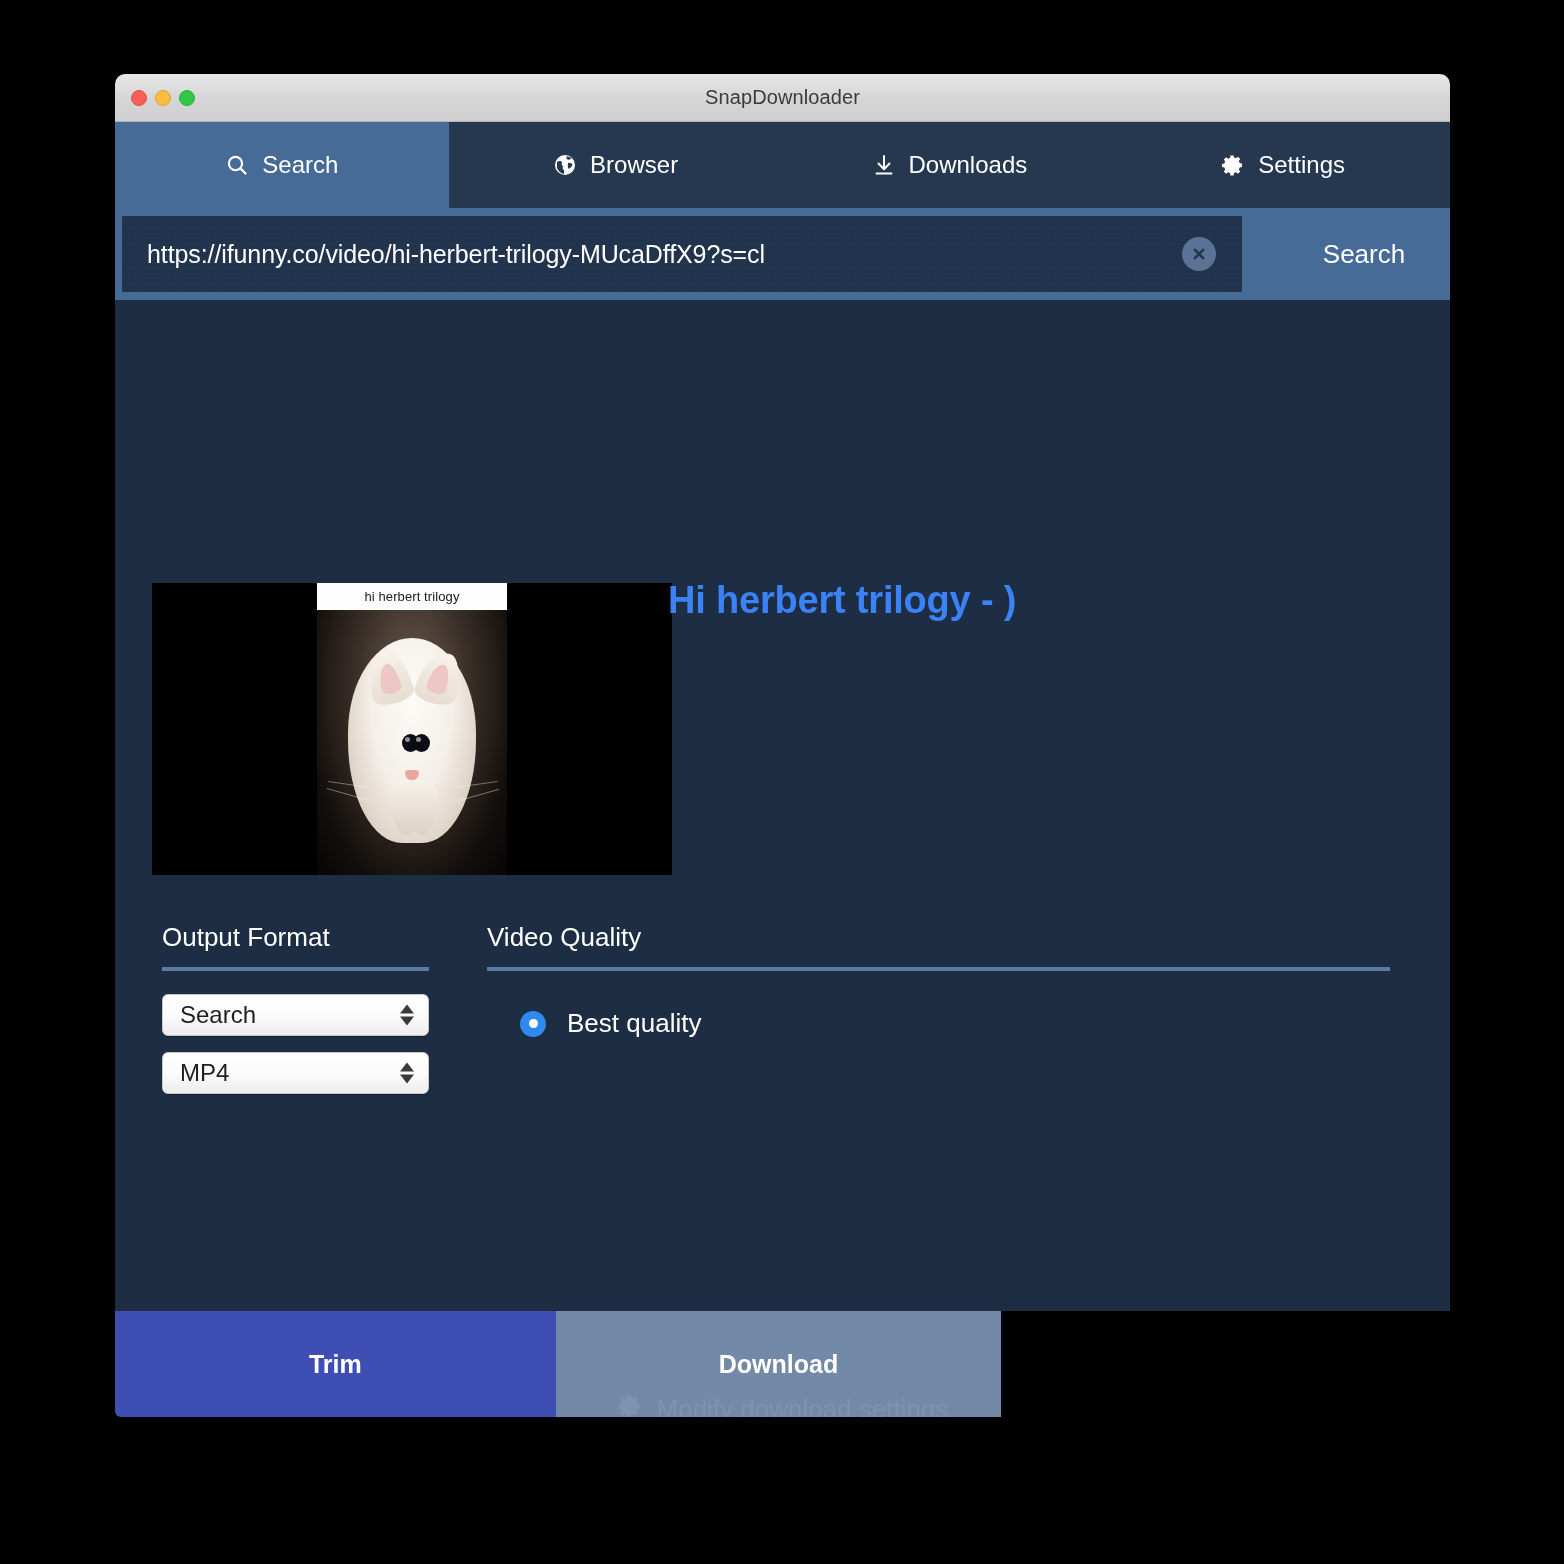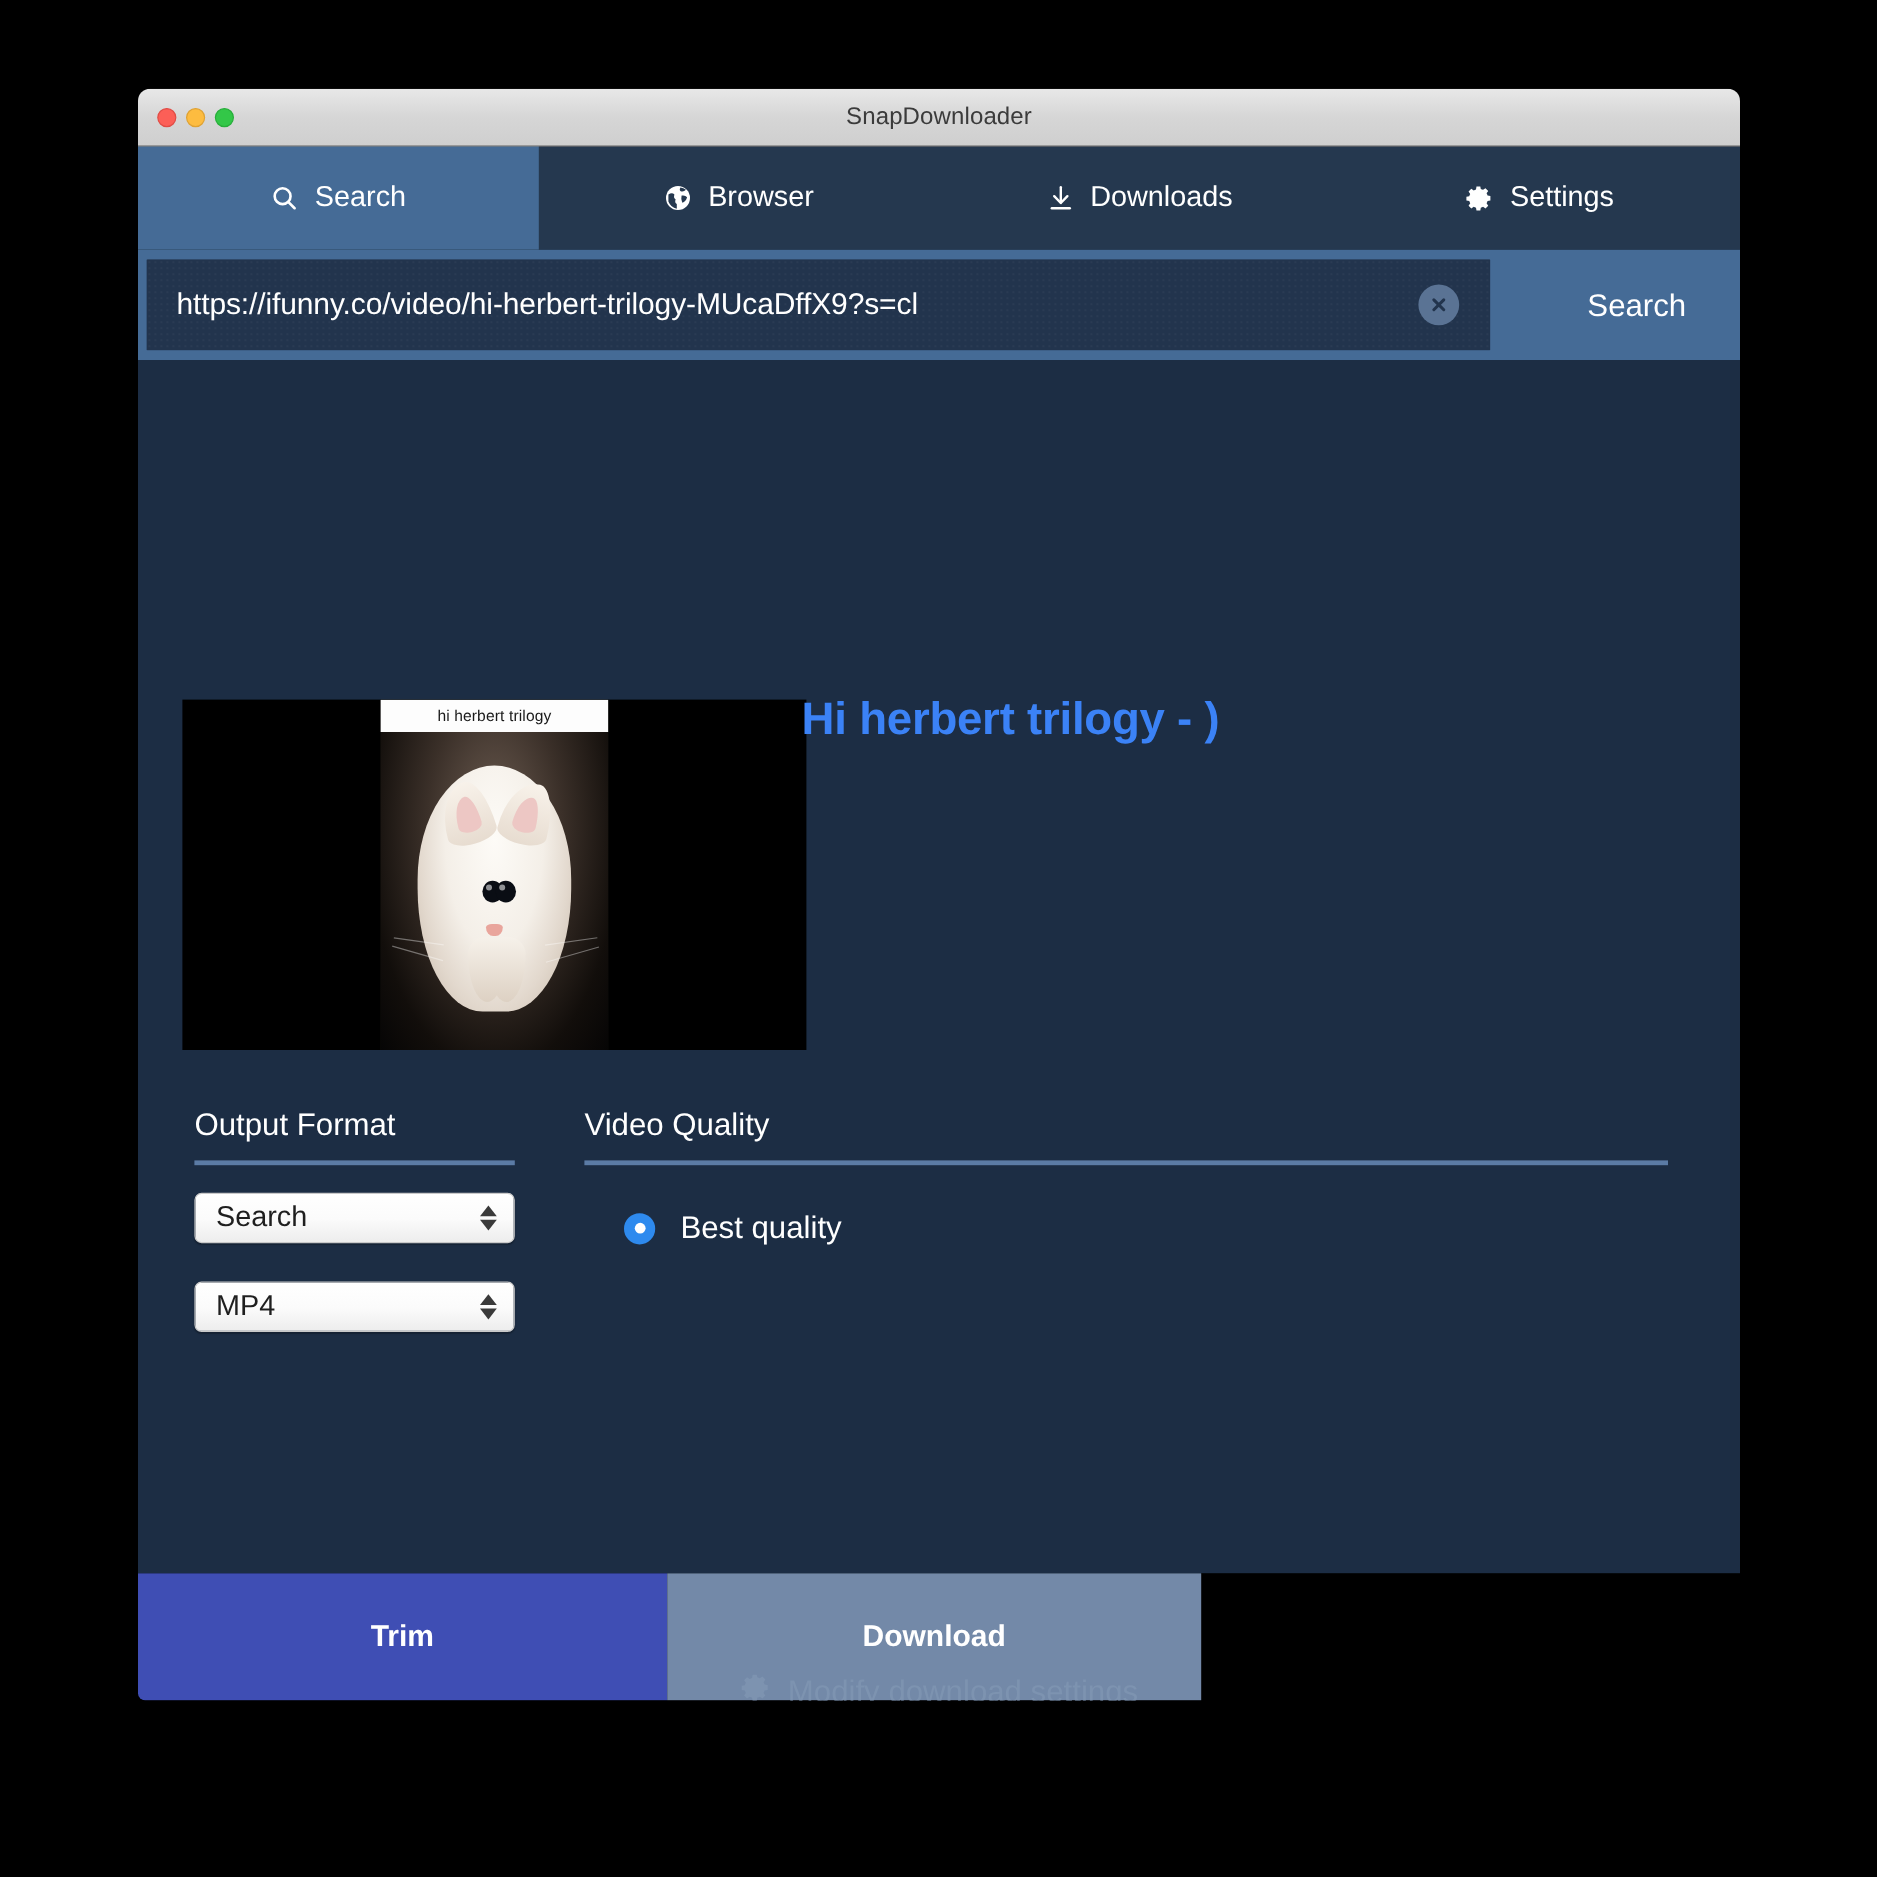--- a/index.html
+++ b/index.html
@@ -314,21 +314,21 @@
       <div class="section-rule"></div>
 
       <div class="select-box">
         <span class="sel-label">Search</span>
         <span class="stepper">
             <i class="up"></i>
             <i class="down"></i>
           </span>
       </div>
 
-      <div class="select-box" style="margin-top:32px;">
+      <div class="select-box" style="margin-top:16px;">
         <span class="sel-label">MP4</span>
         <span class="stepper">
             <i class="up"></i>
             <i class="down"></i>
           </span>
       </div>
     </div>
 
     <div class="section" id="video-quality">
       <div class="section-head">Video Quality</div>

